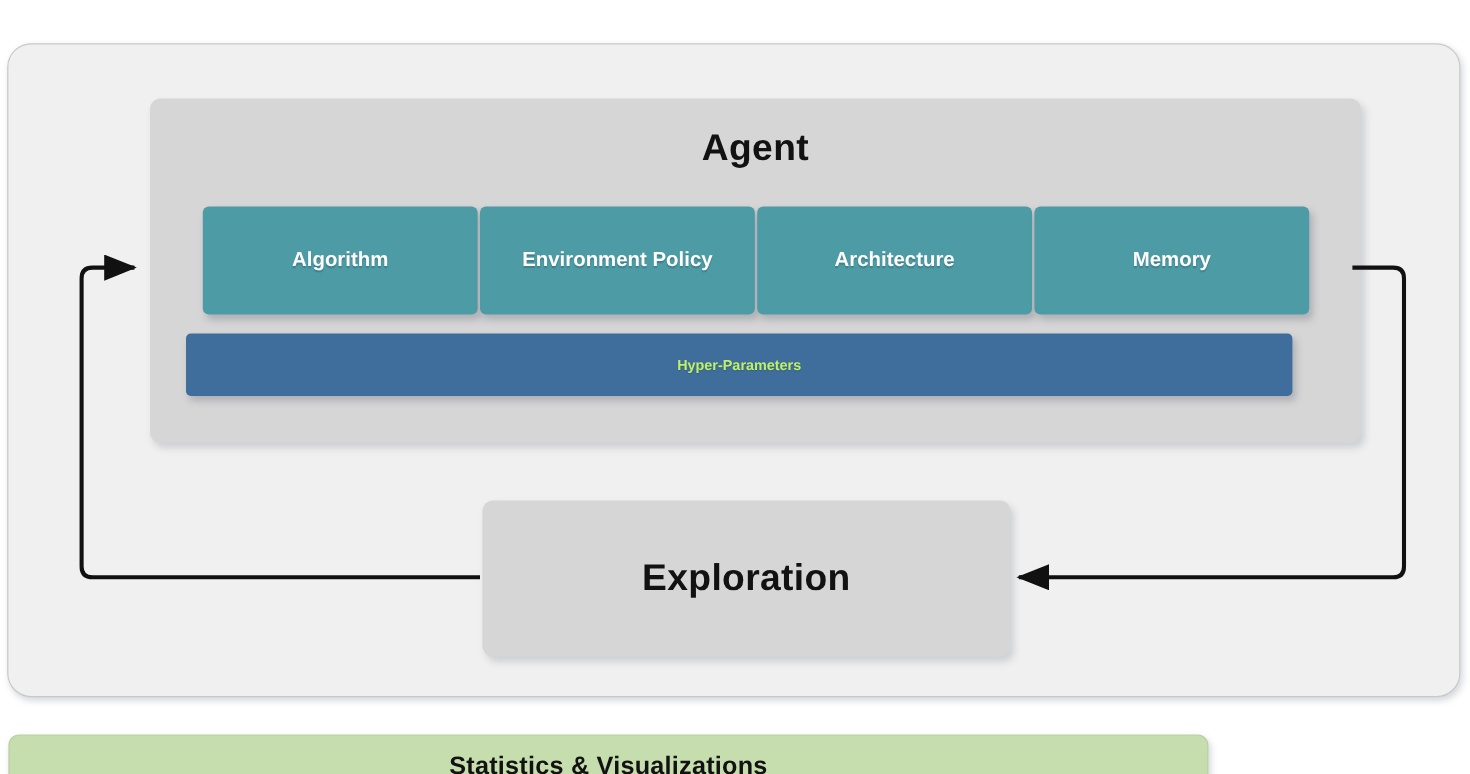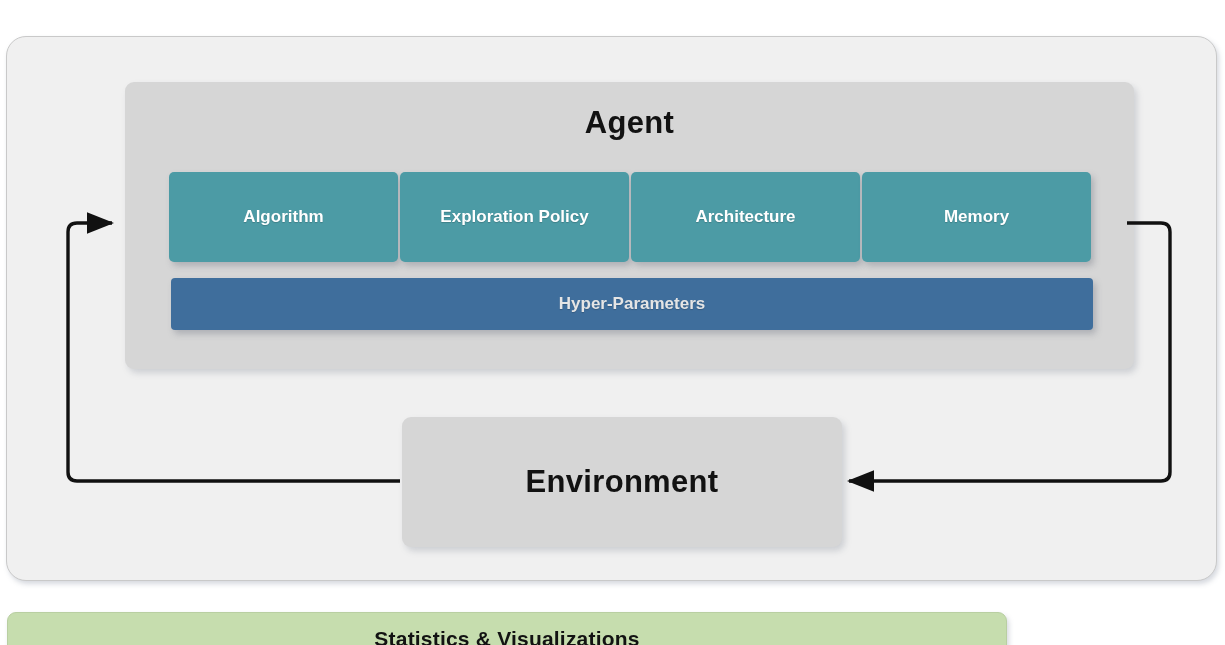--- a/index.html
+++ b/index.html
@@ -78,28 +78,28 @@
     display: flex;
     align-items: center;
     justify-content: center;
     box-shadow: 3px 4px 6px rgba(110,115,130,0.38);
     text-shadow: 0 1px 1px rgba(0,0,0,0.18);
   }
 
   
   .hyper-bar {
     position: absolute;
-    left: 46px;
+    left: 30px;
     top: 196px;
     width: 922px;
     height: 52px;
     background: #3f6e9c;
     border-radius: 4px;
-    color: #e5e5e5;
-    font-size: 17px;
+    color: #bef264;
+    font-size: 12px;
     font-weight: bold;
     display: flex;
     align-items: center;
     justify-content: center;
     box-shadow: 3px 4px 6px rgba(110,115,130,0.38);
     text-shadow: 0 1px 1px rgba(0,0,0,0.18);
   }
 
   
   .environment-box {
@@ -156,29 +156,29 @@
 
 <div id="stage">
 
   <div class="outer-panel">
 
     <div class="agent-box">
       <div class="agent-title">Agent</div>
 
       <div class="component-row">
         <div class="component-card">Algorithm</div>
-        <div class="component-card">Exploration Policy</div>
+        <div class="component-card">Environment Policy</div>
         <div class="component-card">Architecture</div>
         <div class="component-card">Memory</div>
       </div>
 
       <div class="hyper-bar">Hyper-Parameters</div>
     </div>
 
-    <div class="environment-box">Environment</div>
+    <div class="environment-box">Exploration</div>
   </div>
 
   <svg class="loop-svg" viewBox="0 0 1225 645">
     <defs>
       <marker id="arrowRight" markerWidth="9" markerHeight="9" refX="7.4" refY="3.2" orient="auto" markerUnits="strokeWidth">
         <path d="M0,0 L8,3.2 L0,6.4 z" fill="#111111"></path>
       </marker>
       <marker id="arrowLeft" markerWidth="9" markerHeight="9" refX="7.4" refY="3.2" orient="auto" markerUnits="strokeWidth">
         <path d="M0,0 L8,3.2 L0,6.4 z" fill="#111111"></path>
       </marker>

